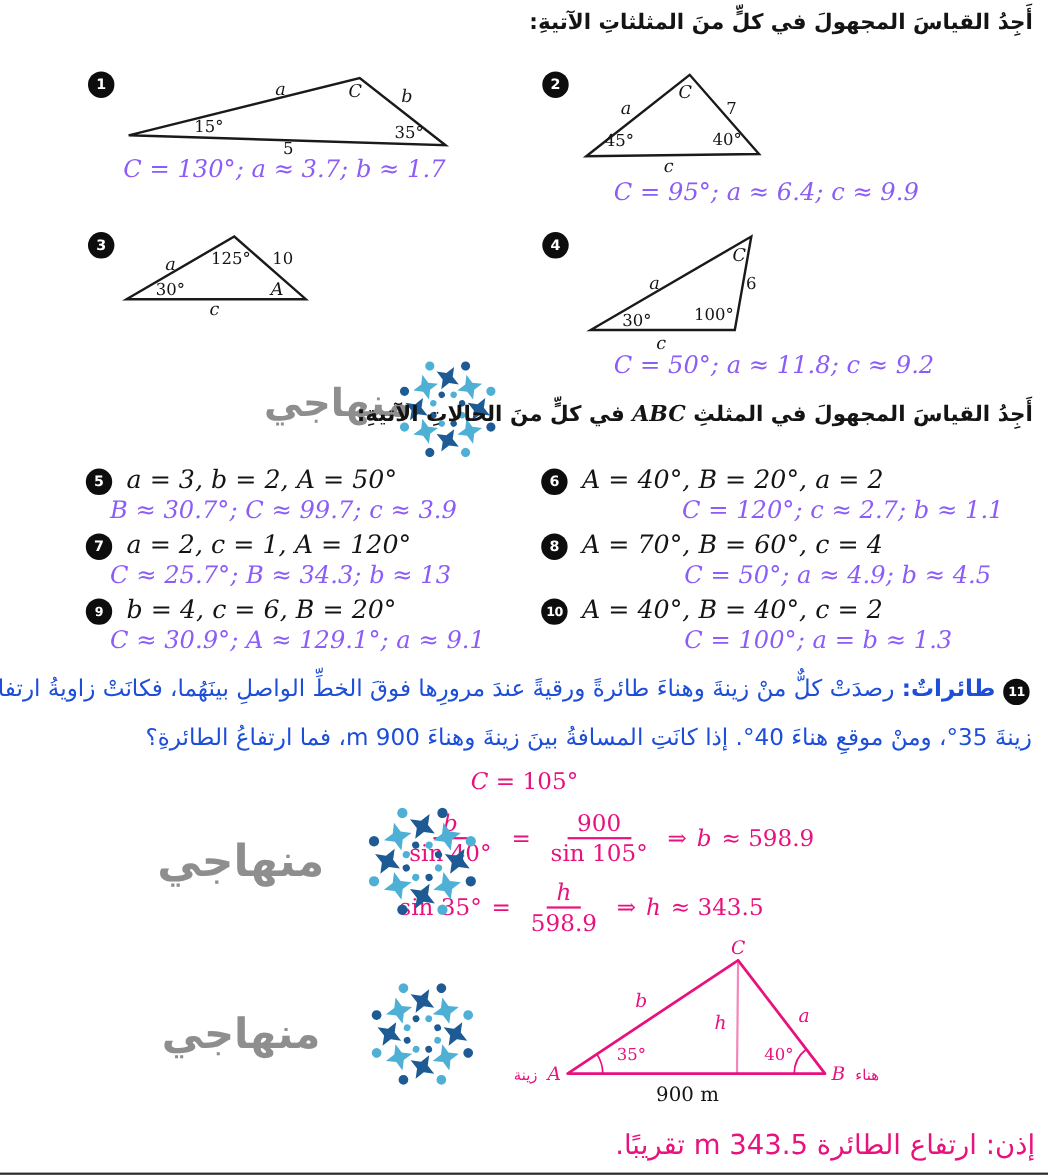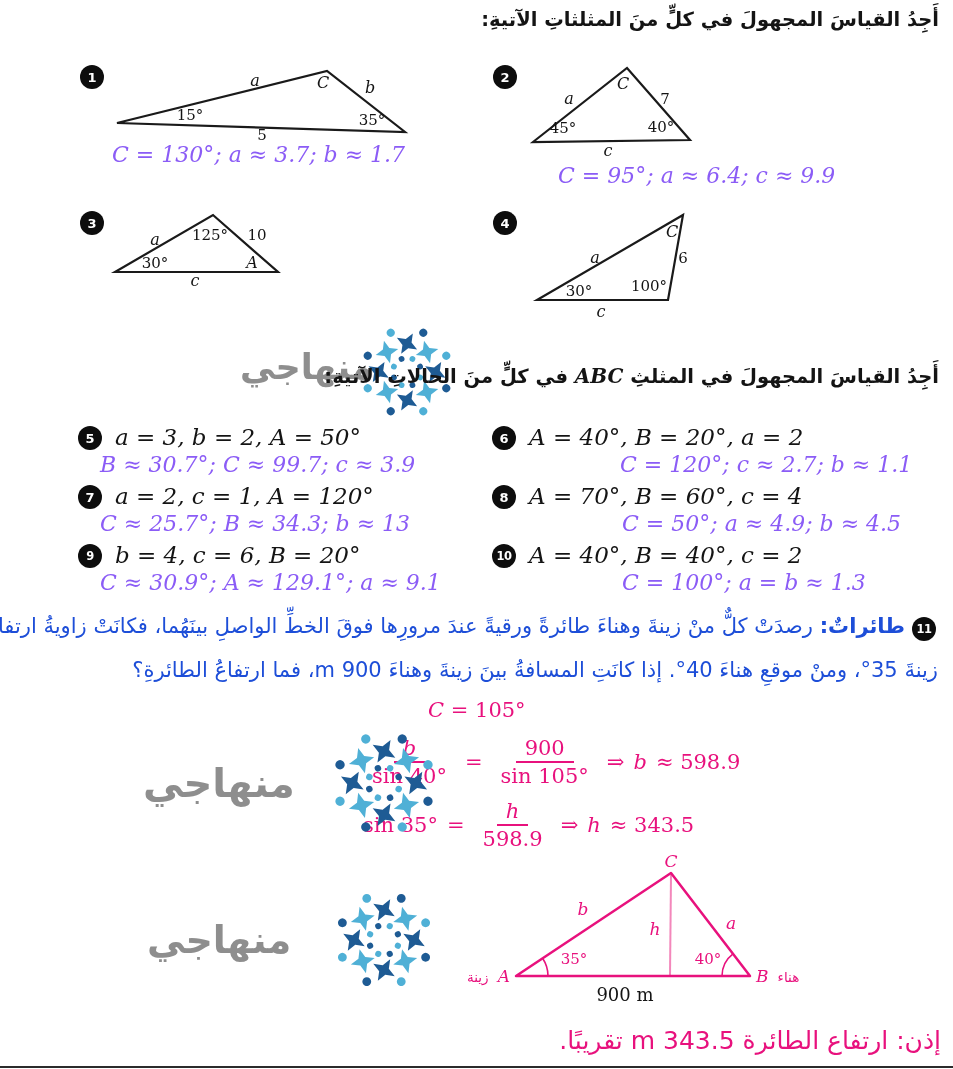--- a/index.html
+++ b/index.html
@@ -117,20 +117,21 @@
   <div class="badge" style="left:493px;top:211px;">4</div>
   <svg class="abs" style="left:525px;top:203px;" width="185" height="118" viewBox="0 0 185 118">
     <path class="tri" d="M12,97 L158,12 L143,97 Z"></path>
     <text class="svar" x="70" y="60" text-anchor="middle">a</text>
     <text class="svar" x="147" y="34" text-anchor="middle">C</text>
     <text class="snum" x="158" y="60" text-anchor="middle">6</text>
     <text class="snum" x="54" y="93" text-anchor="middle">30°</text>
     <text class="snum" x="124" y="88" text-anchor="middle">100°</text>
     <text class="svar" x="76" y="114" text-anchor="middle">c</text>
   </svg>
+  <div class="abs answer" style="left:558px;top:320px;">C = 50°; a ≈ 11.8; c ≈ 9.2</div>
 
   <svg class="abs" style="left:357px;top:322px;" width="100" height="100" viewBox="-60 -60 120 120">
     <use href="#mlogo"></use>
   </svg>
   <div class="abs logo-text" style="left:240px;top:347px;font-size:35px;">منهاجي</div>
 
   <div class="abs ar-header" style="right:14px;top:364px;">
     <span>أَجِدُ القياسَ المجهولَ في المثلثِ</span>
     <span class="math" style="font-weight:bold;font-size:20px;">ABC</span>
     <span>في كلٍّ منَ الحالاتِ الآتيةِ:</span>

